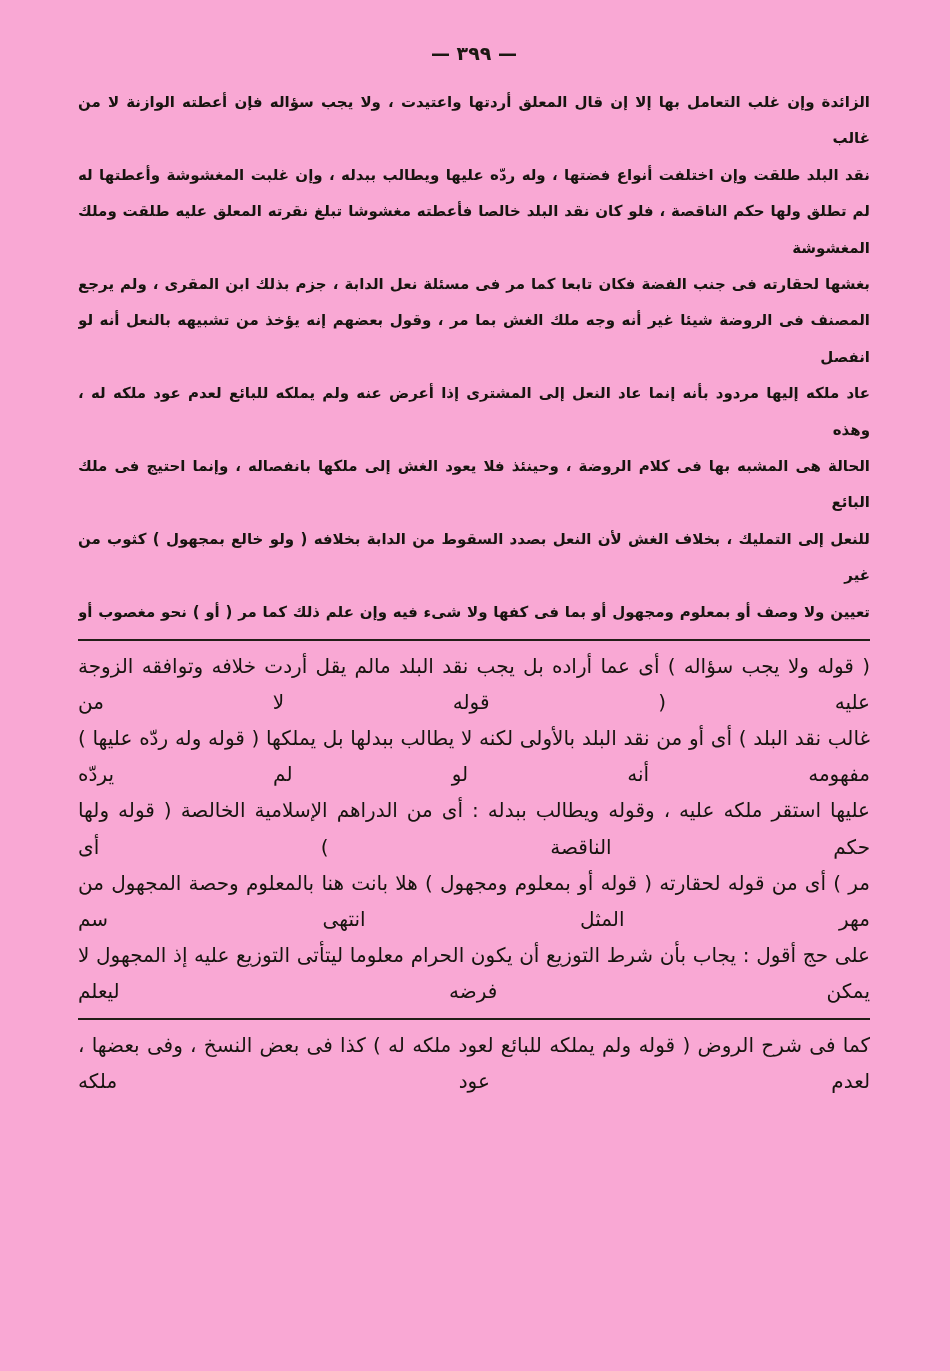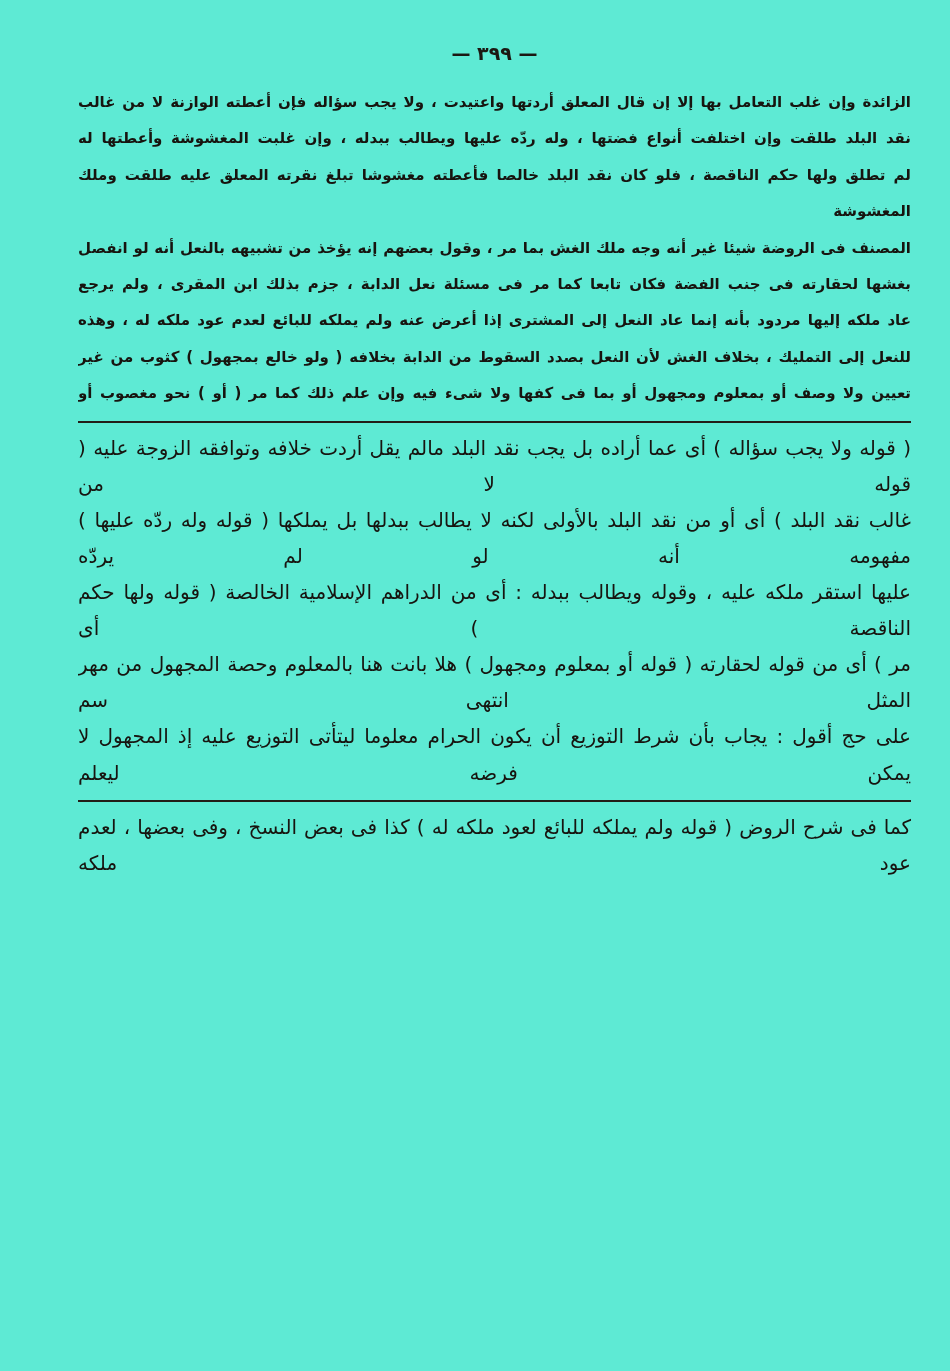--- a/index.html
+++ b/index.html
@@ -1,25 +1,25 @@
 <!DOCTYPE html>
 <html lang="ar" dir="rtl"><head>
 <meta charset="utf-8">
 <style>
   * { margin: 0; padding: 0; box-sizing: border-box; }
   html, body { background: #e9e7e1; }
   .page {
     width: 950px;
     height: 1371px;
     margin: 0 auto;
-    background: #5eead4;
+    background: #f9a8d4;
     color: #17140f;
     font-family: "DejaVu Sans", sans-serif;
     direction: rtl;
-    padding: 42px 39px 30px 78px;
+    padding: 42px 80px 30px 78px;
     position: relative;
     overflow: hidden;
   }
   .page-number {
     text-align: center;
     font-size: 19px;
     font-weight: bold;
     letter-spacing: 3px;
     margin-bottom: 20px;
     color: #1b1812;
@@ -53,23 +53,24 @@
 <body>
 
 <div class="page">
 
   <div class="page-number">— ٣٩٩ —</div>
 
   <div class="section matn">
       <div class="text-line">الزائدة وإن غلب التعامل بها إلا إن قال المعلق أردتها واعتيدت ، ولا يجب سؤاله فإن أعطته الوازنة لا من غالب</div>
       <div class="text-line">نقد البلد طلقت وإن اختلفت أنواع فضتها ، وله ردّه عليها ويطالب ببدله ، وإن غلبت المغشوشة وأعطتها له</div>
       <div class="text-line">لم تطلق ولها حكم الناقصة ، فلو كان نقد البلد خالصا فأعطته مغشوشا تبلغ نقرته المعلق عليه طلقت وملك المغشوشة</div>
+      <div class="text-line">بغشها لحقارته فى جنب الفضة فكان تابعا كما مر فى مسئلة نعل الدابة ، جزم بذلك ابن المقرى ، ولم يرجع</div>
       <div class="text-line">المصنف فى الروضة شيئا غير أنه وجه ملك الغش بما مر ، وقول بعضهم إنه يؤخذ من تشبيهه بالنعل أنه لو انفصل</div>
-      <div class="text-line">بغشها لحقارته فى جنب الفضة فكان تابعا كما مر فى مسئلة نعل الدابة ، جزم بذلك ابن المقرى ، ولم يرجع</div>
       <div class="text-line">عاد ملكه إليها مردود بأنه إنما عاد النعل إلى المشترى إذا أعرض عنه ولم يملكه للبائع لعدم عود ملكه له ، وهذه</div>
+      <div class="text-line">الحالة هى المشبه بها فى كلام الروضة ، وحينئذ فلا يعود الغش إلى ملكها بانفصاله ، وإنما احتيج فى ملك البائع</div>
       <div class="text-line">للنعل إلى التمليك ، بخلاف الغش لأن النعل بصدد السقوط من الدابة بخلافه ( ولو خالع بمجهول ) كثوب من غير</div>
       <div class="text-line">تعيين ولا وصف أو بمعلوم ومجهول أو بما فى كفها ولا شىء فيه وإن علم ذلك كما مر ( أو ) نحو مغصوب أو</div>
     </div>
 
   <hr class="separator">
 
   <div class="section hashiya">
       <div class="text-line">( قوله ولا يجب سؤاله ) أى عما أراده بل يجب نقد البلد مالم يقل أردت خلافه وتوافقه الزوجة عليه ( قوله لا من</div>
       <div class="text-line">غالب نقد البلد ) أى أو من نقد البلد بالأولى لكنه لا يطالب ببدلها بل يملكها ( قوله وله ردّه عليها ) مفهومه أنه لو لم يردّه</div>
       <div class="text-line">عليها استقر ملكه عليه ، وقوله ويطالب ببدله : أى من الدراهم الإسلامية الخالصة ( قوله ولها حكم الناقصة ) أى</div>

